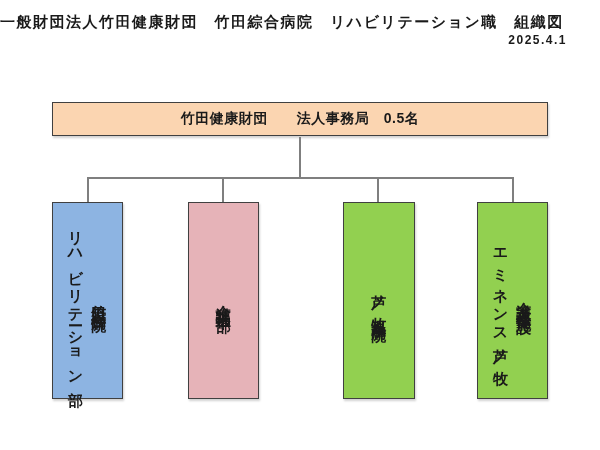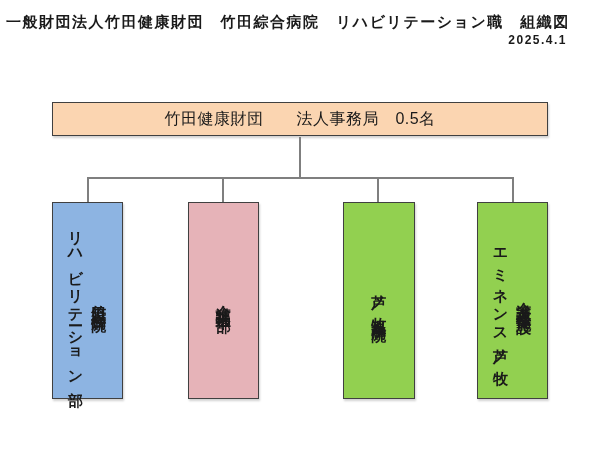--- a/index.html
+++ b/index.html
@@ -15,21 +15,21 @@
     overflow: hidden;
     position: relative;
   }
   .page {
     position: absolute;
     left: 0; top: 0;
     width: 600px; height: 450px;
   }
   .title {
     position: absolute;
-    left: 6px; top: 13px;
+    left: 0; top: 13px;
     width: 500px;
     text-align: right;
     font-size: 15px;
     font-weight: bold;
     letter-spacing: 1.5px;
     white-space: nowrap;
   }
   .date {
     position: absolute;
     left: 0; top: 33px;
@@ -44,22 +44,22 @@
     left: 52px; top: 102px;
     width: 496px; height: 34px;
     border: 1.5px solid var(--box_border_color, #404040);
     box-sizing: border-box;
     display: flex;
     align-items: center;
     justify-content: center;
     box-shadow: 1px 2px 2px rgba(0,0,0,0.18);
   }
   .root-box .label {
-    font-size: 16px;
-    font-weight: normal;
+    font-size: 14px;
+    font-weight: bold;
     letter-spacing: 0.5px;
     white-space: pre;
   }
   .connector {
     position: absolute;
     background: var(--line_color, #7f7f7f);
   }
   .conn-root-v { left: 299px; top: 137px; width: 1.5px; height: 41px; }
   .conn-h      { left: 87px;  top: 177px; width: 427px; height: 1.5px; }
   .conn-stub   { top: 178px; width: 1.5px; height: 25px; }

